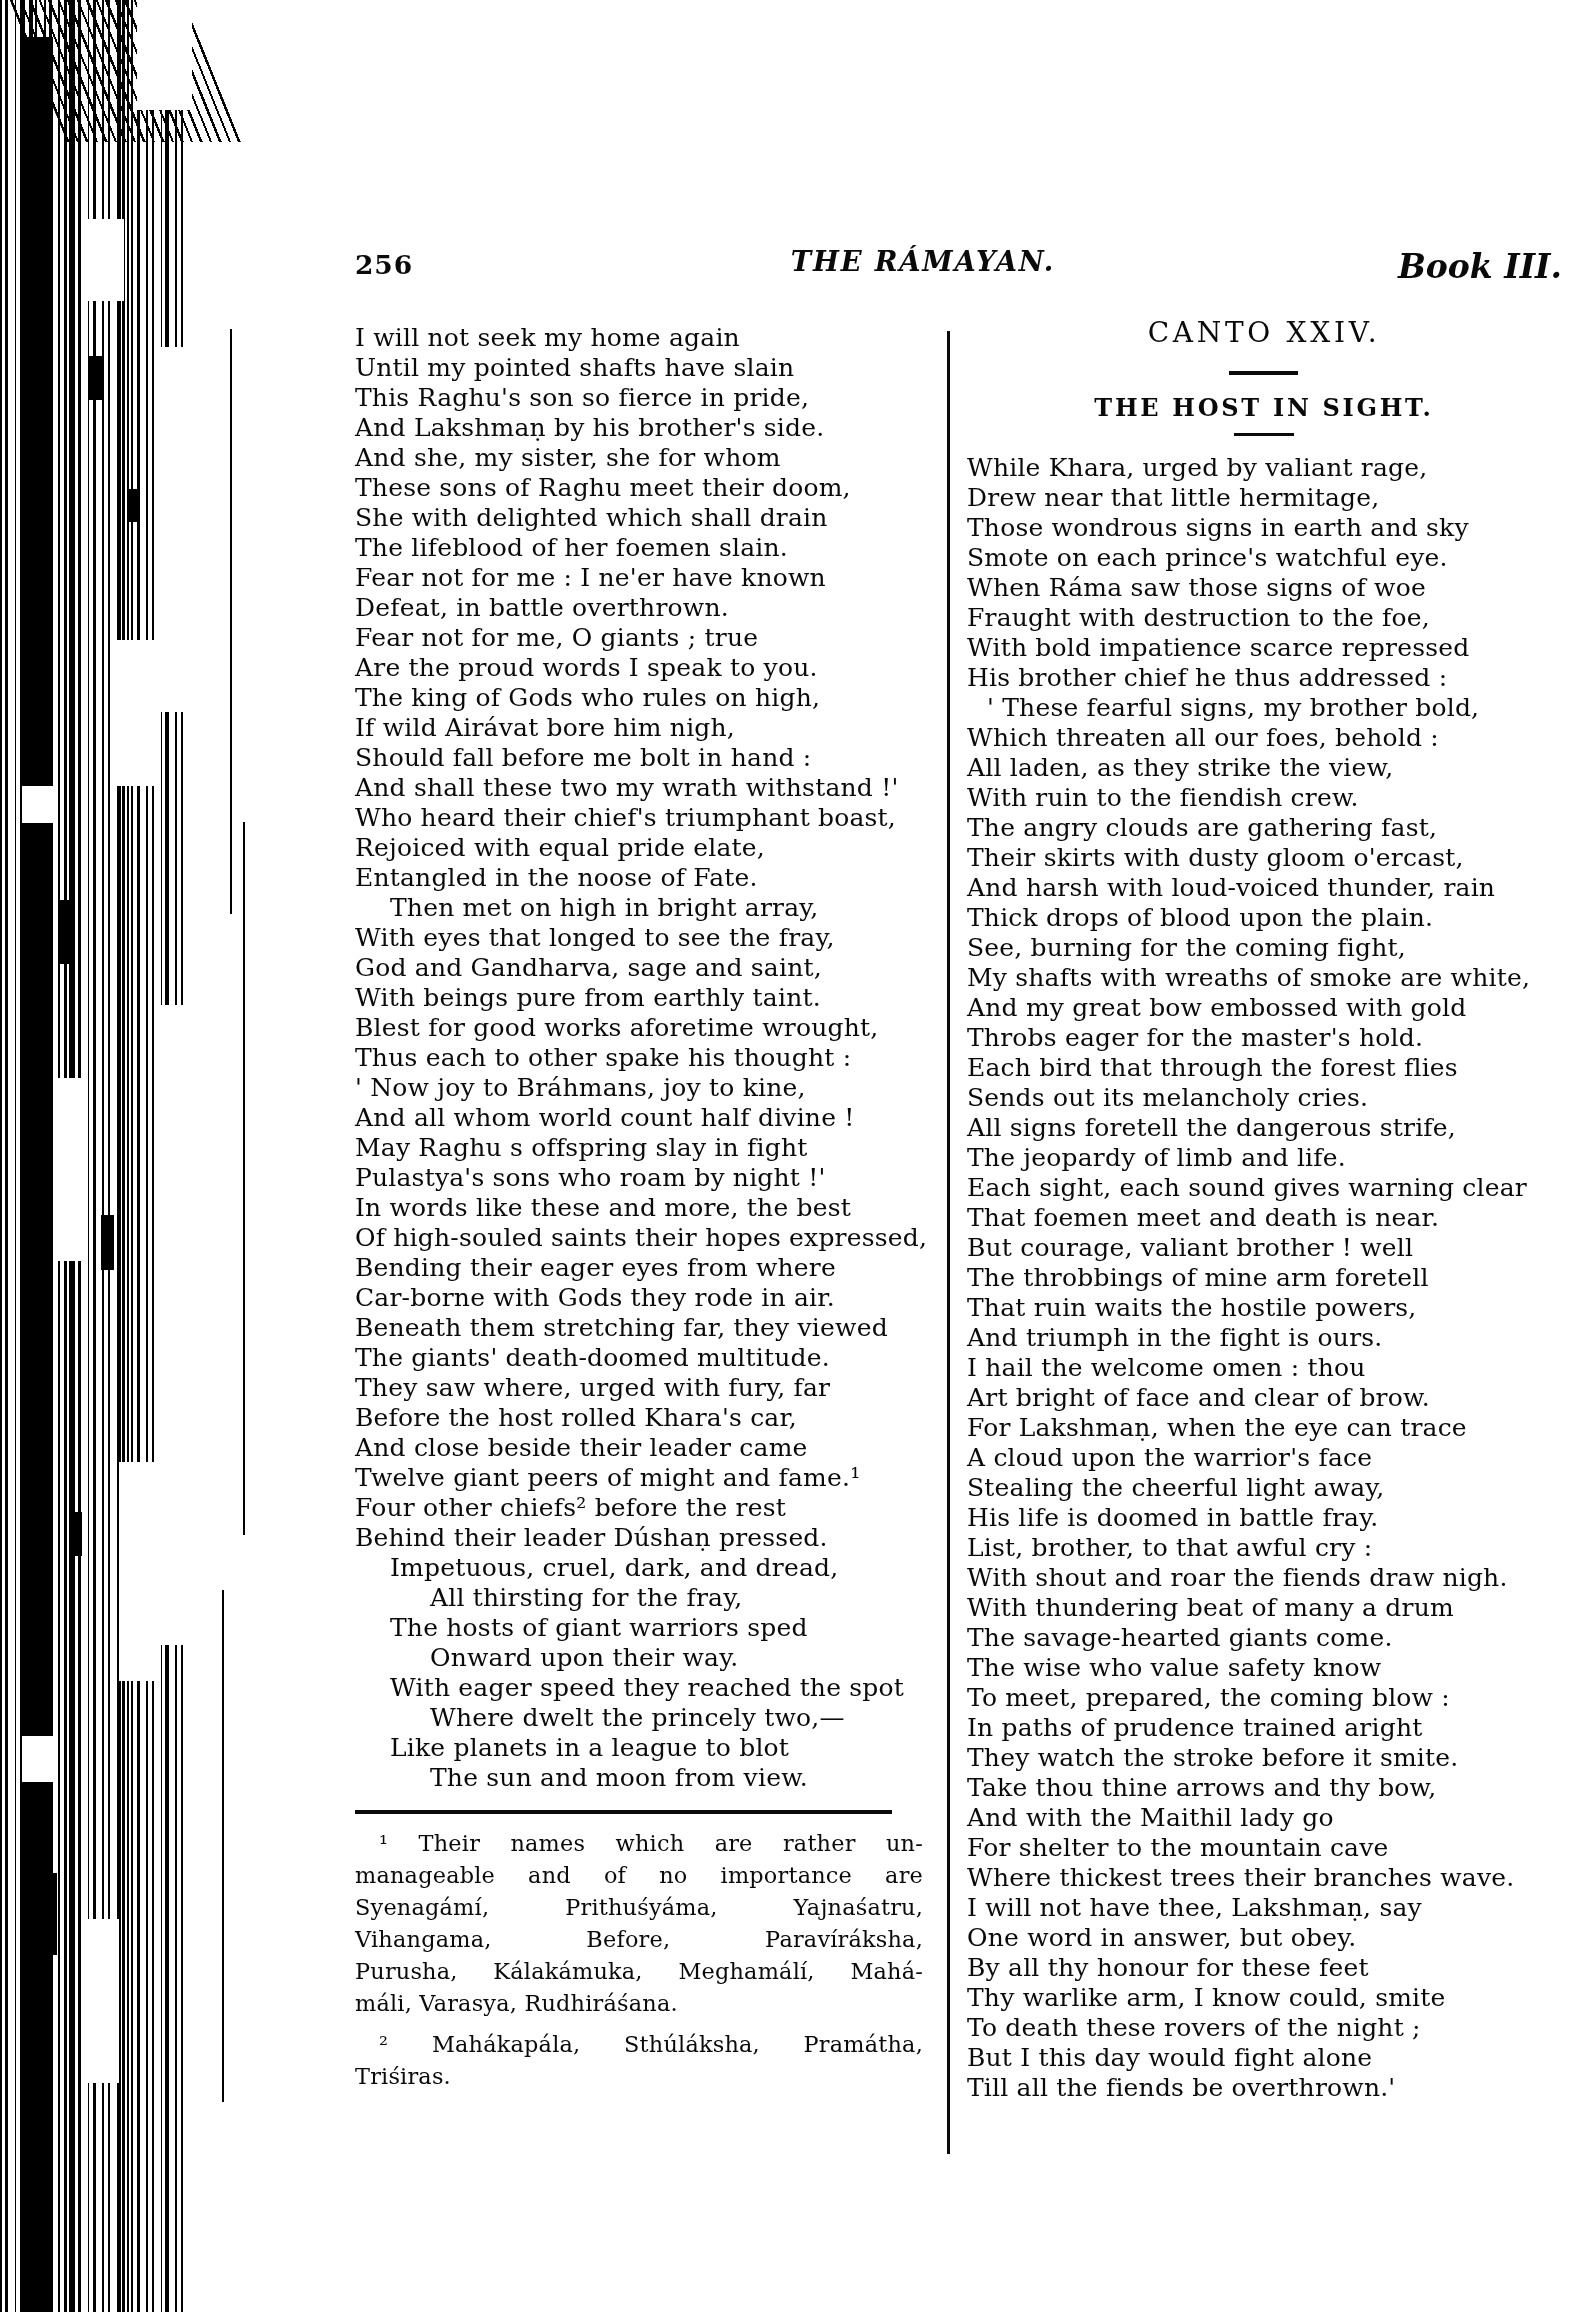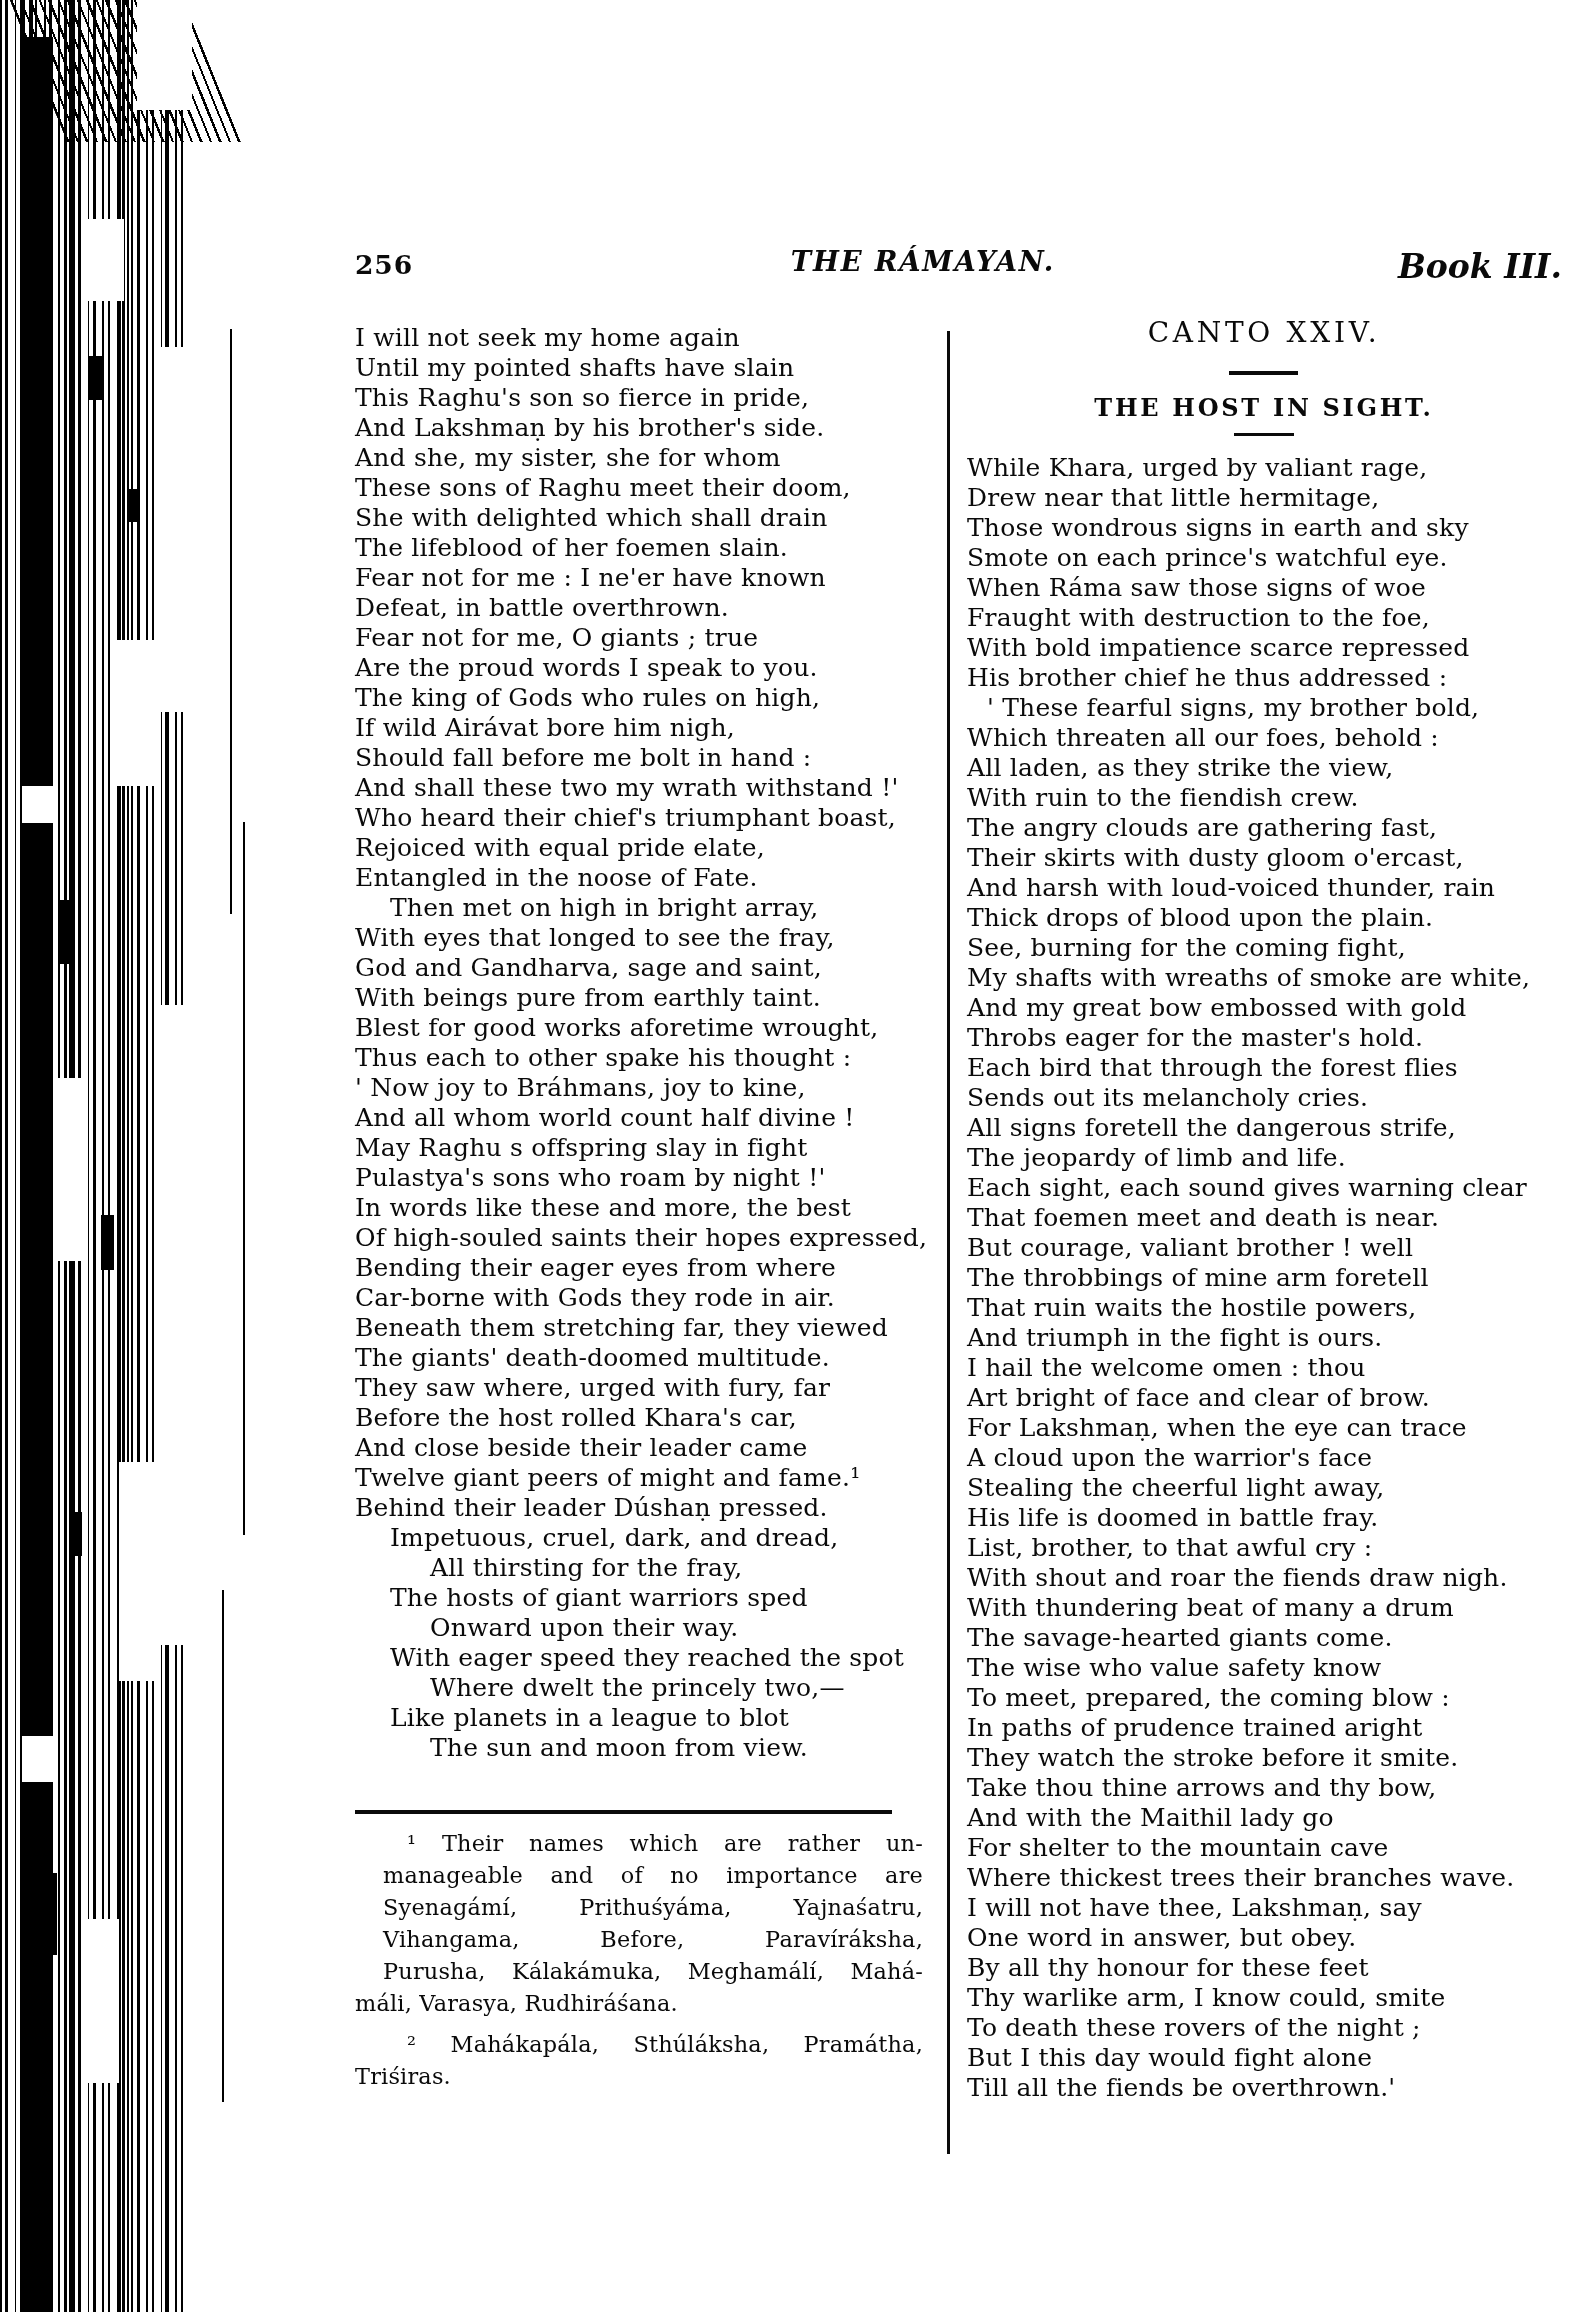--- a/index.html
+++ b/index.html
@@ -67,21 +67,21 @@
   .rule1{position:absolute;left:1229px;top:371px;width:69px;height:3.7px;background:#0a0a0a;}
   .section{position:absolute;left:965px;top:393px;width:598px;text-align:center;
            font-size:24px;font-weight:bold;letter-spacing:2.7px;}
   .rule2{position:absolute;left:1234px;top:433px;width:60px;height:2.7px;background:#0a0a0a;}
   
   .fnrule{position:absolute;left:355px;top:1810px;width:537px;height:3.7px;background:#0a0a0a;}
   .fn{position:absolute;left:355px;width:568px;}
   .fn1{top:1827px;}
   .fn2{top:2028px;}
   .fl{font-size:22.4px;line-height:32px;letter-spacing:0.2px;}
-  .fl.just{text-align:justify;text-align-last:justify;margin-left:28px;}
+  .fl.just{text-align:justify;text-align-last:justify;}
 </style>
 </head>
 <body>
 
 <div class="page">
 
   <div class="gutter">
     <div class="g-stripes"></div>
     <div class="g-skew"></div>
     <div class="g-bar"></div>
@@ -188,20 +188,21 @@
       <div class="pl">The giants' death-doomed multitude.</div>
 
       <div class="pl">They saw where, urged with fury, far</div>
 
       <div class="pl">Before the host rolled Khara's car,</div>
 
       <div class="pl">And close beside their leader came</div>
 
       <div class="pl">Twelve giant peers of might and fame.¹</div>
 
+      <div class="pl">Four other chiefs² before the rest</div>
 
       <div class="pl">Behind their leader Dúshaṇ pressed.</div>
 
       <div class="pl" style="padding-left: 35px;">Impetuous, cruel, dark, and dread,</div>
 
       <div class="pl" style="padding-left: 75px;">All thirsting for the fray,</div>
 
       <div class="pl" style="padding-left: 35px;">The hosts of giant warriors sped</div>
 
       <div class="pl" style="padding-left: 75px;">Onward upon their way.</div>

